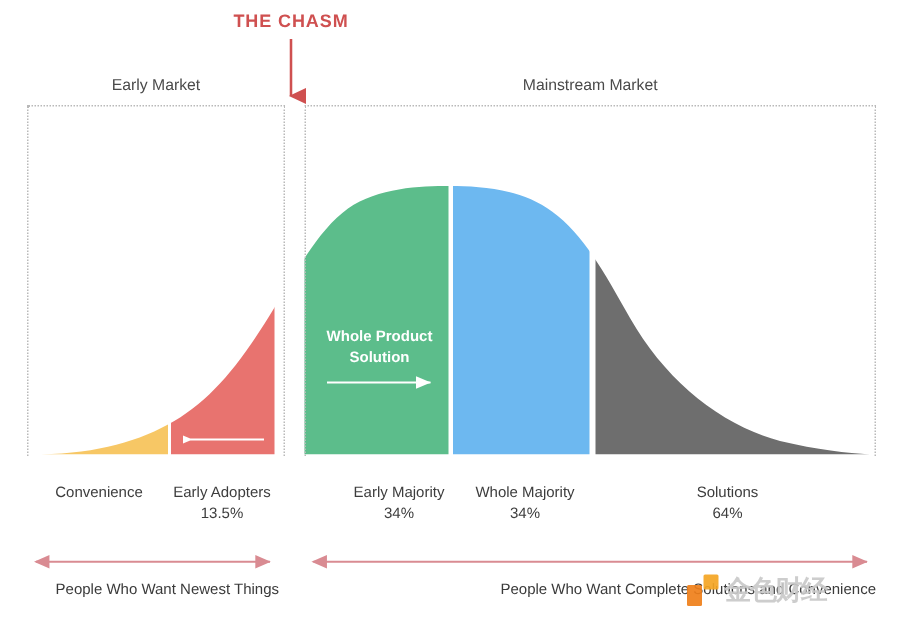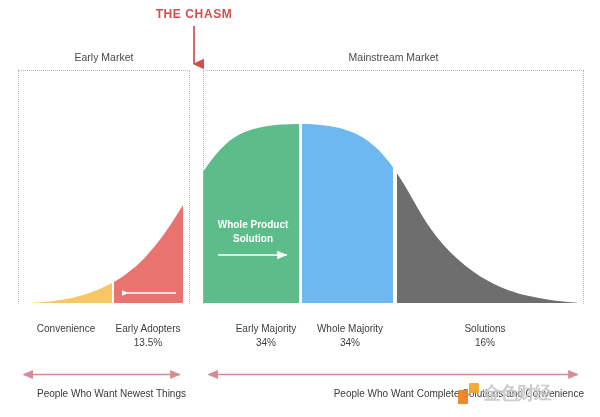--- a/index.html
+++ b/index.html
@@ -217,21 +217,21 @@
   <div class="seg-label" style="left:216px;width:100px;">
     <span>Early Majority</span>
     <span class="pct">34%</span>
   </div>
   <div class="seg-label" style="left:300px;width:100px;">
     <span>Whole Majority</span>
     <span class="pct">34%</span>
   </div>
   <div class="seg-label" style="left:435px;width:100px;">
     <span>Solutions</span>
-    <span class="pct">16%</span>
+    <span class="pct">64%</span>
   </div>
 
   <svg class="foot-arrow left" viewBox="0 0 168 11" preserveAspectRatio="none">
     <line x1="6" y1="5.5" x2="162" y2="5.5" stroke="#d98b92" stroke-width="1.4" marker-start="url(#mk-l2)" marker-end="url(#mk-r2)"></line>
     <defs>
       <marker id="mk-r2" markerWidth="8" markerHeight="8" refX="7" refY="3.2" orient="auto">
         <path d="M0,0 L7.4,3.2 L0,6.4 Z" fill="#d98b92"></path>
       </marker>
       <marker id="mk-l2" markerWidth="8" markerHeight="8" refX="1" refY="3.2" orient="auto">
         <path d="M7.4,0 L0,3.2 L7.4,6.4 Z" fill="#d98b92"></path>

